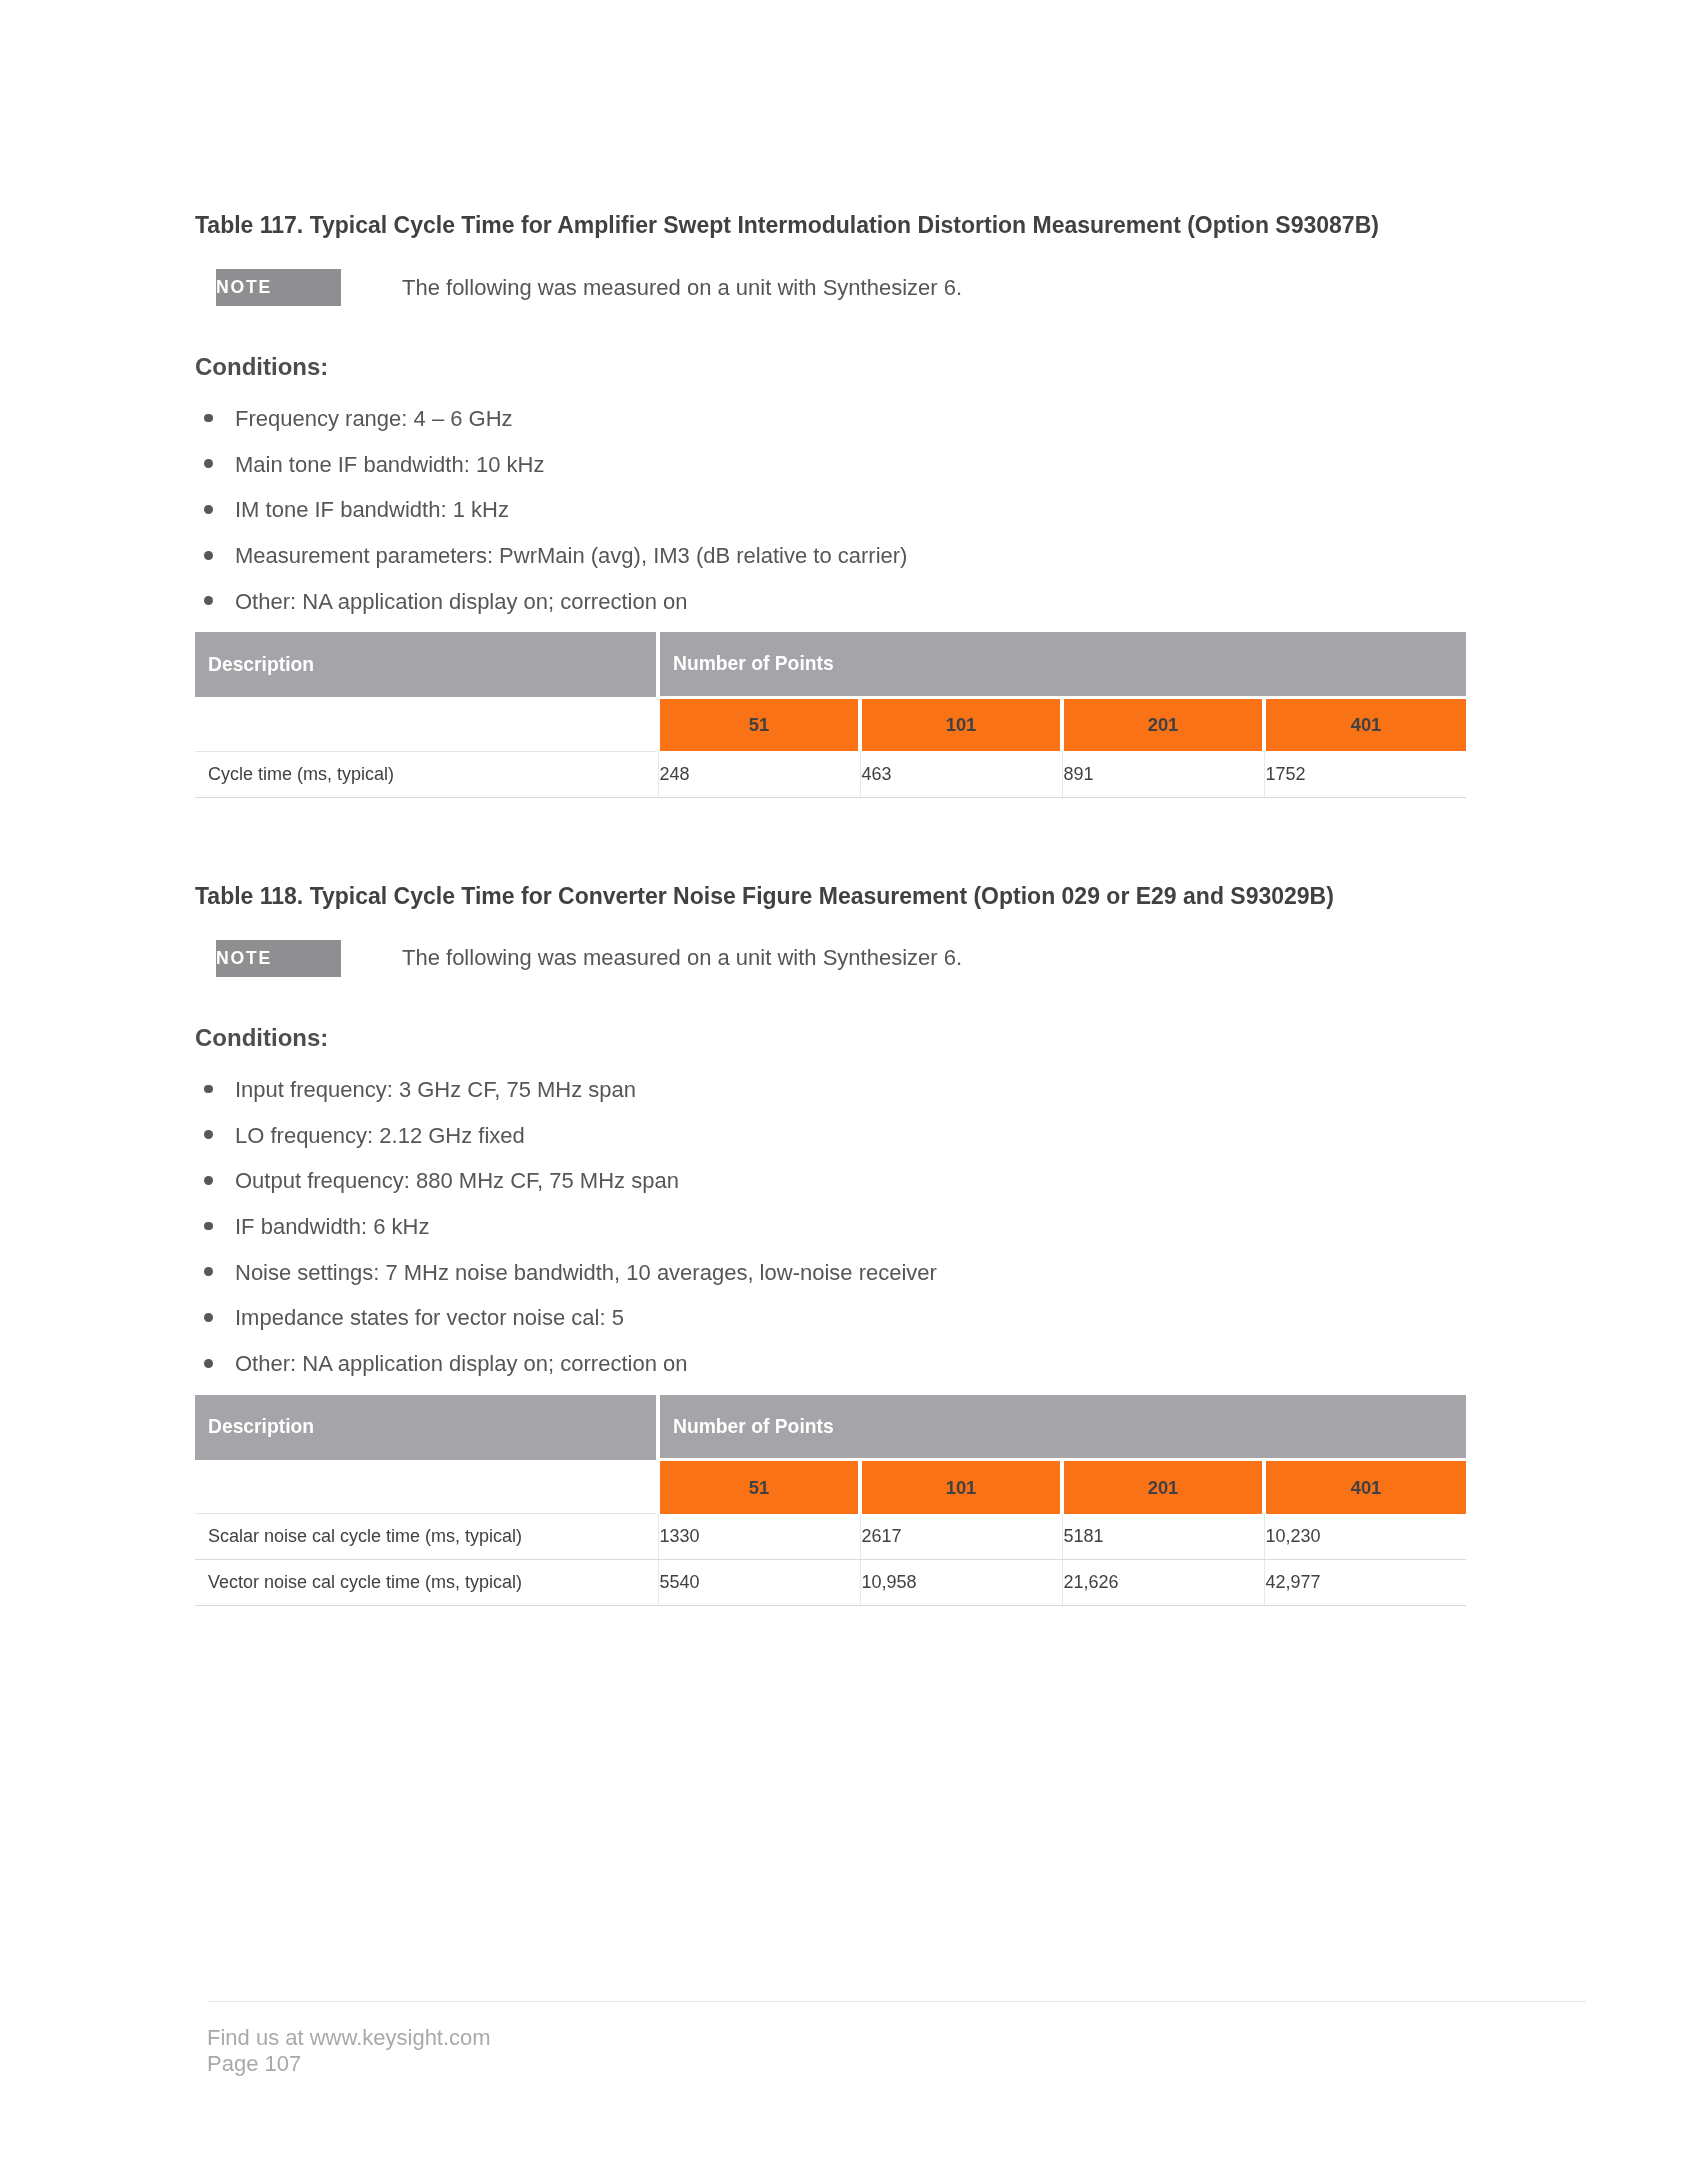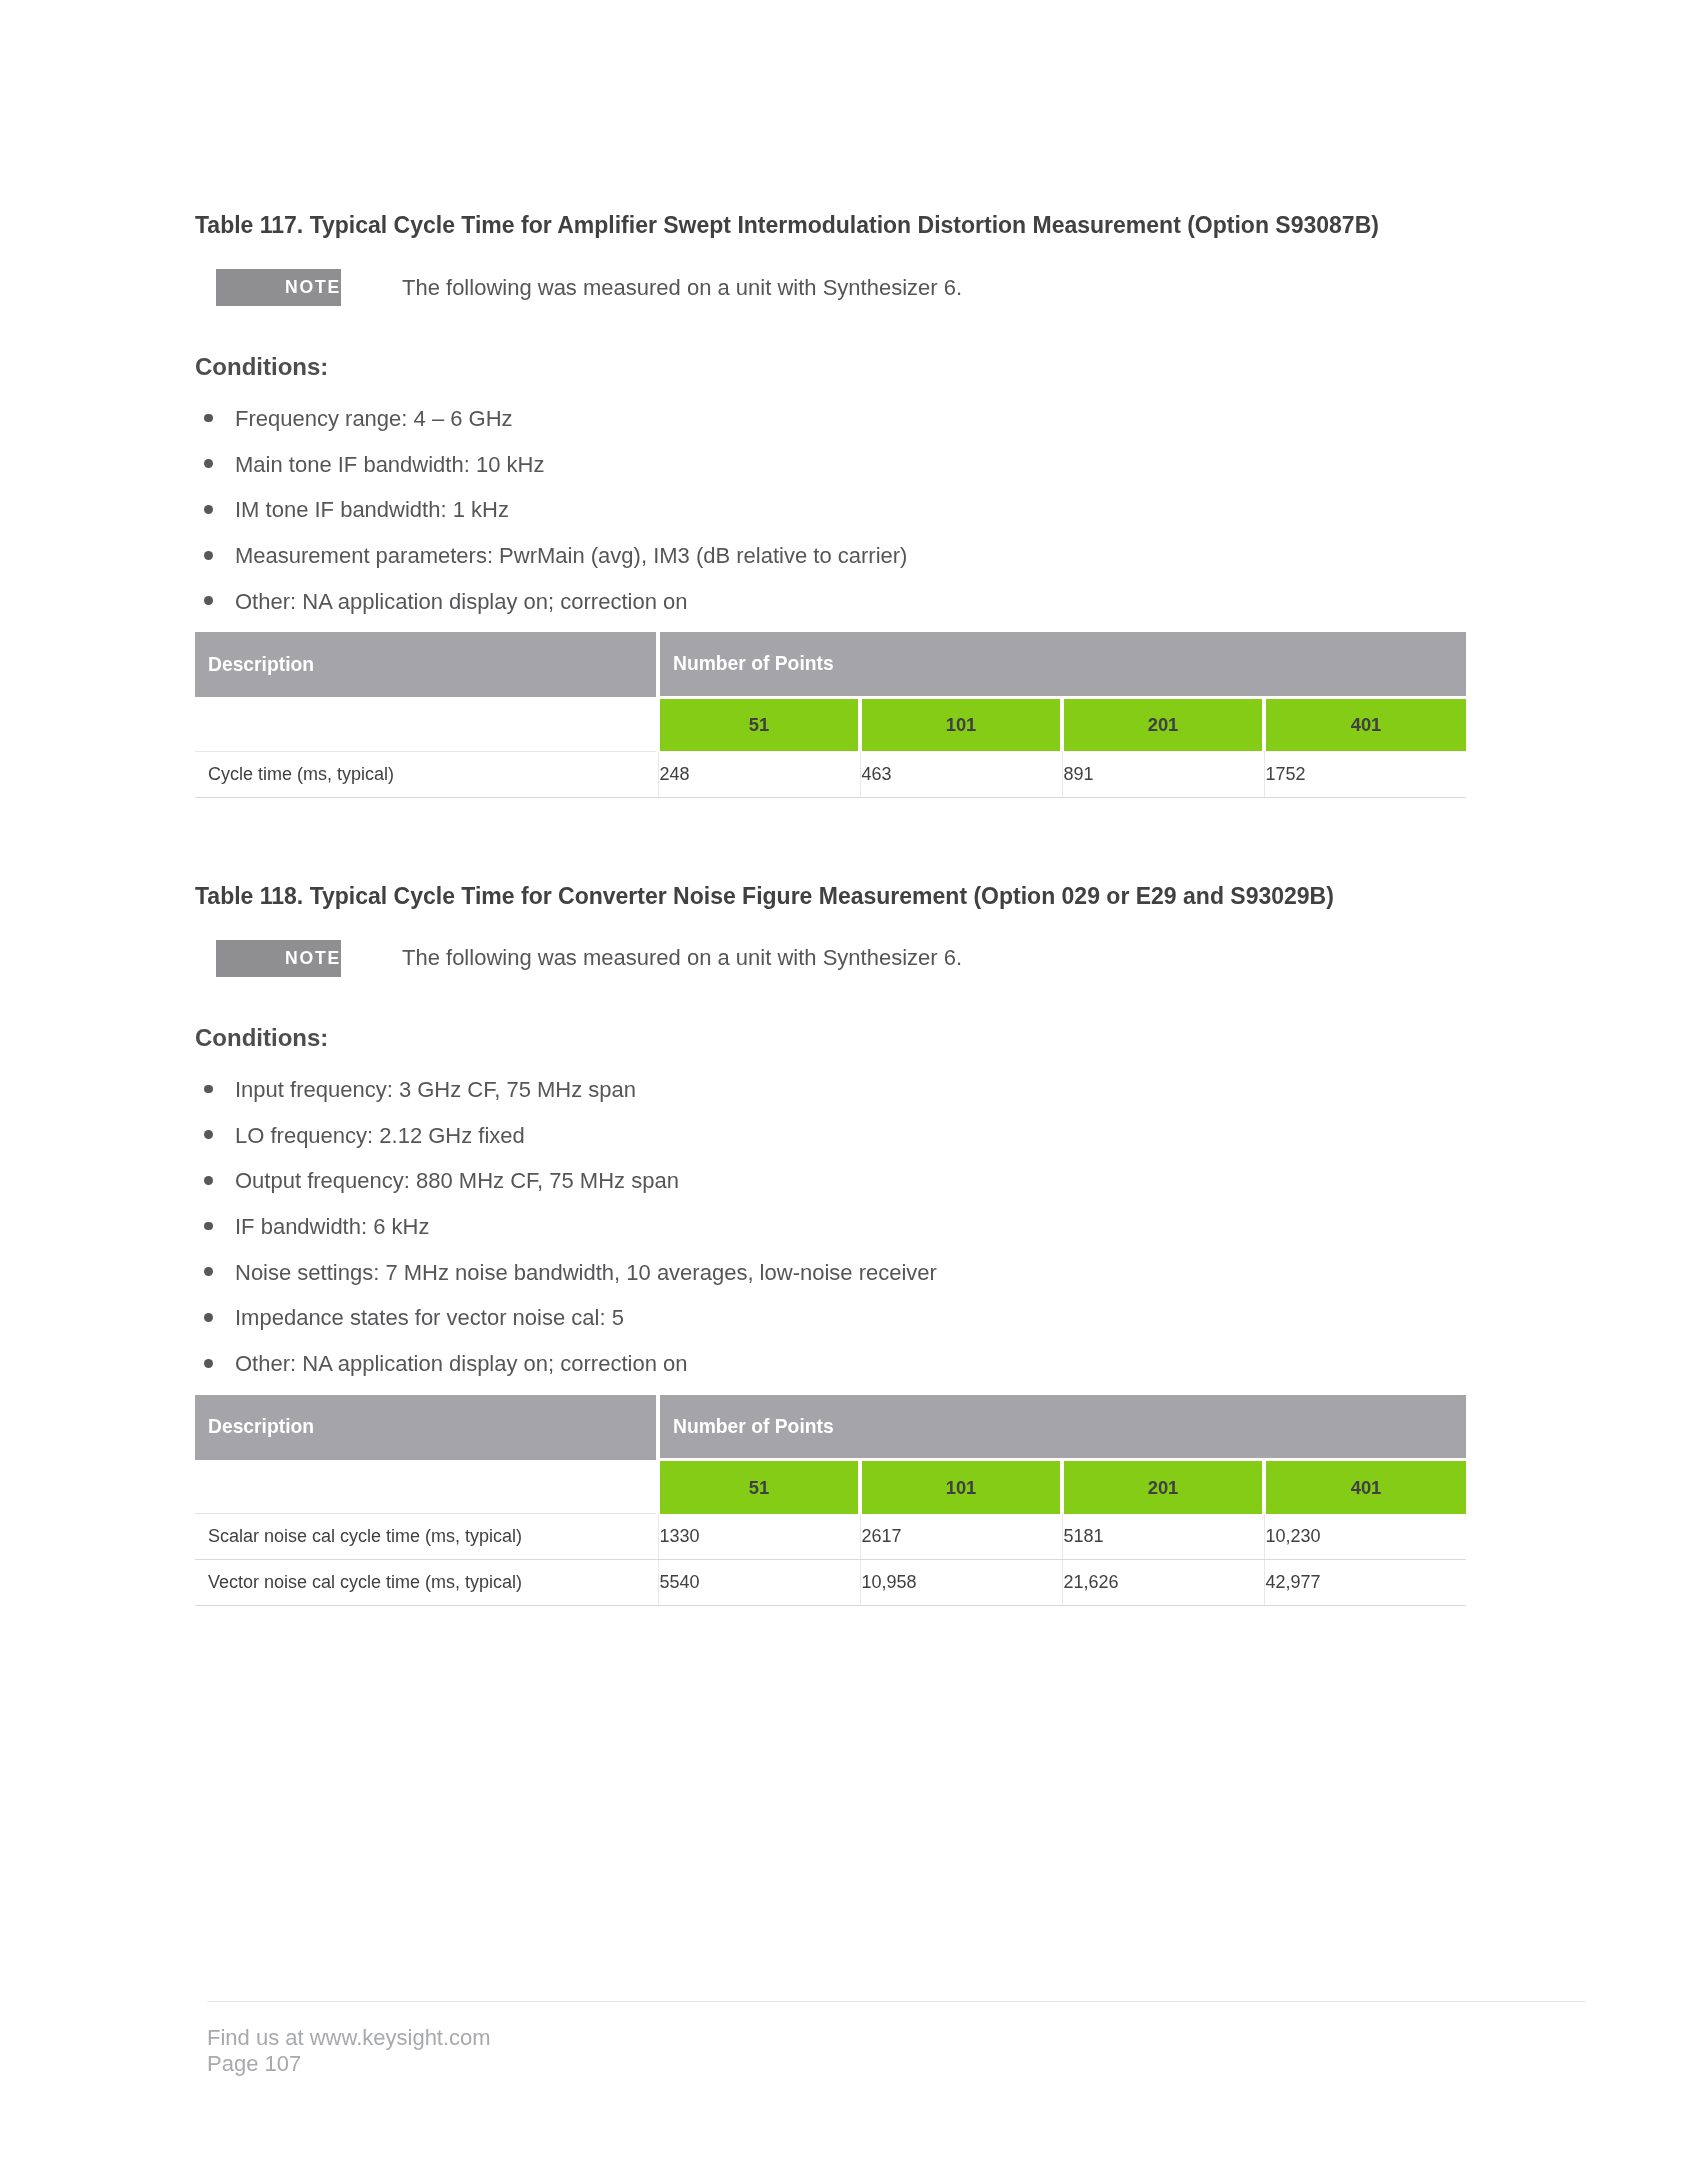--- a/index.html
+++ b/index.html
@@ -33,21 +33,21 @@
   }
   .note-badge {
     display: inline-block;
     background: #8f8f92;
     color: #ffffff;
     font-weight: bold;
     font-size: 17.6px;
     letter-spacing: 1.8px;
     padding: 8px 0;
     width: 125px;
-    text-align: right;
+    text-align: left;
     flex: 0 0 auto;
   }
   .note-text {
     font-size: 22px;
     color: #565659;
     margin-left: 61px;
   }
   .conditions-heading {
     font-size: 24px;
     line-height: 30px;
@@ -94,21 +94,21 @@
     text-align: left;
     height: 65px;
     padding: 0 0 0 13px;
     vertical-align: middle;
   }
   .head-row th.points-head {
     border-left: 4.4px solid #ffffff;
   }
   .sub-row td { height: 54px; vertical-align: middle; }
   .sub-row td.pt {
-    background: #84cc16;
+    background: #f97316;
     color: #414042;
     font-weight: bold;
     font-size: 18.4px;
     text-align: center;
     border-left: 4.4px solid #ffffff;
     border-top: 3.5px solid #ffffff;
   }
   .sub-row td.desc-empty {
     background: #ffffff;
     border-bottom: 1.8px solid #e4e5e7;

